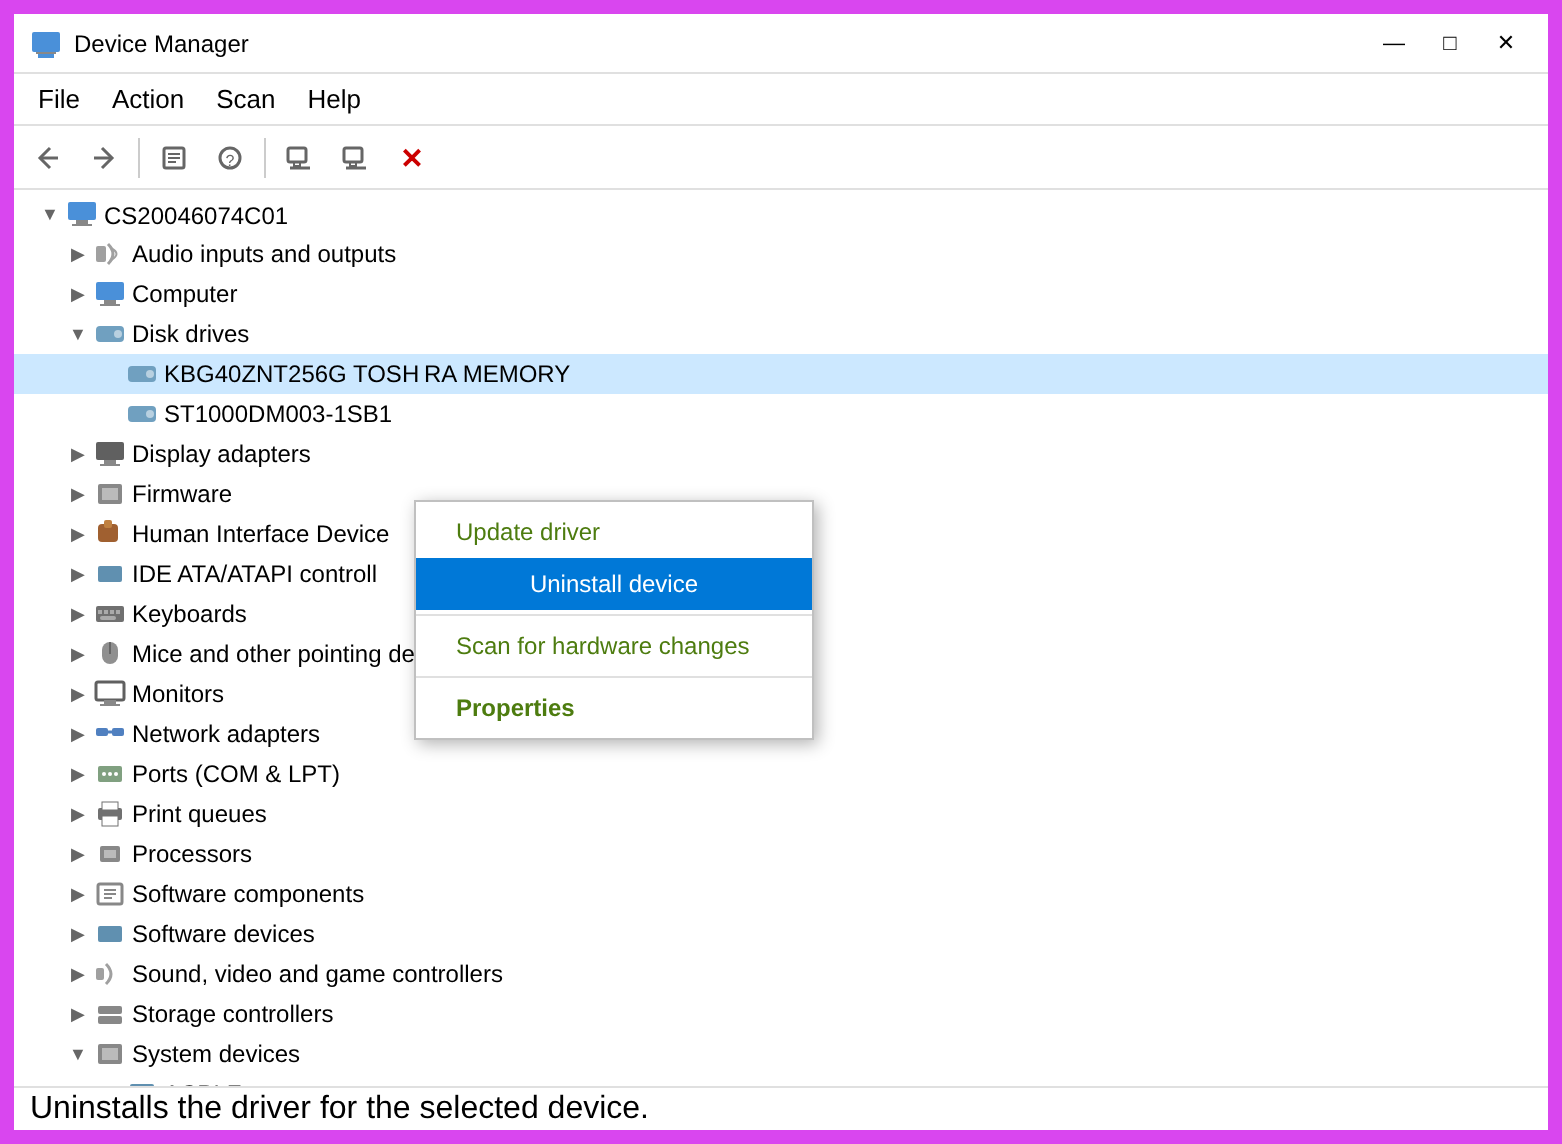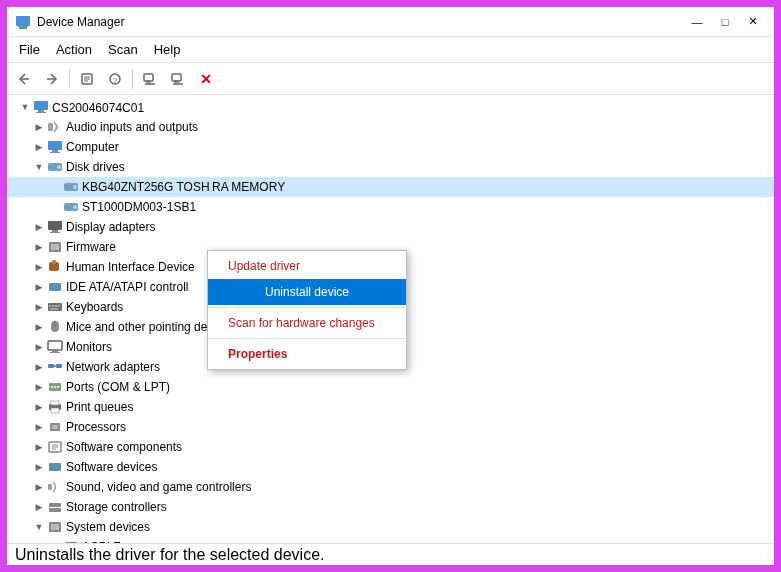--- a/index.html
+++ b/index.html
@@ -161,21 +161,21 @@
       border: 1px solid #c0c0c0;
       box-shadow: 2px 2px 8px rgba(0,0,0,0.3);
       z-index: 1000;
       min-width: 200px;
       padding: 2px 0;
     }
     .context-menu-item {
       padding: 6px 20px;
       cursor: pointer;
       font-size: 12px;
-      color: #b91c1c;
+      color: #4d7c0f;
       white-space: nowrap;
     }
     .context-menu-item.active {
       background: #0078d7;
       color: #fff;
       text-align: center;
     }
     .context-menu-item.bold {
       font-weight: bold;
     }

